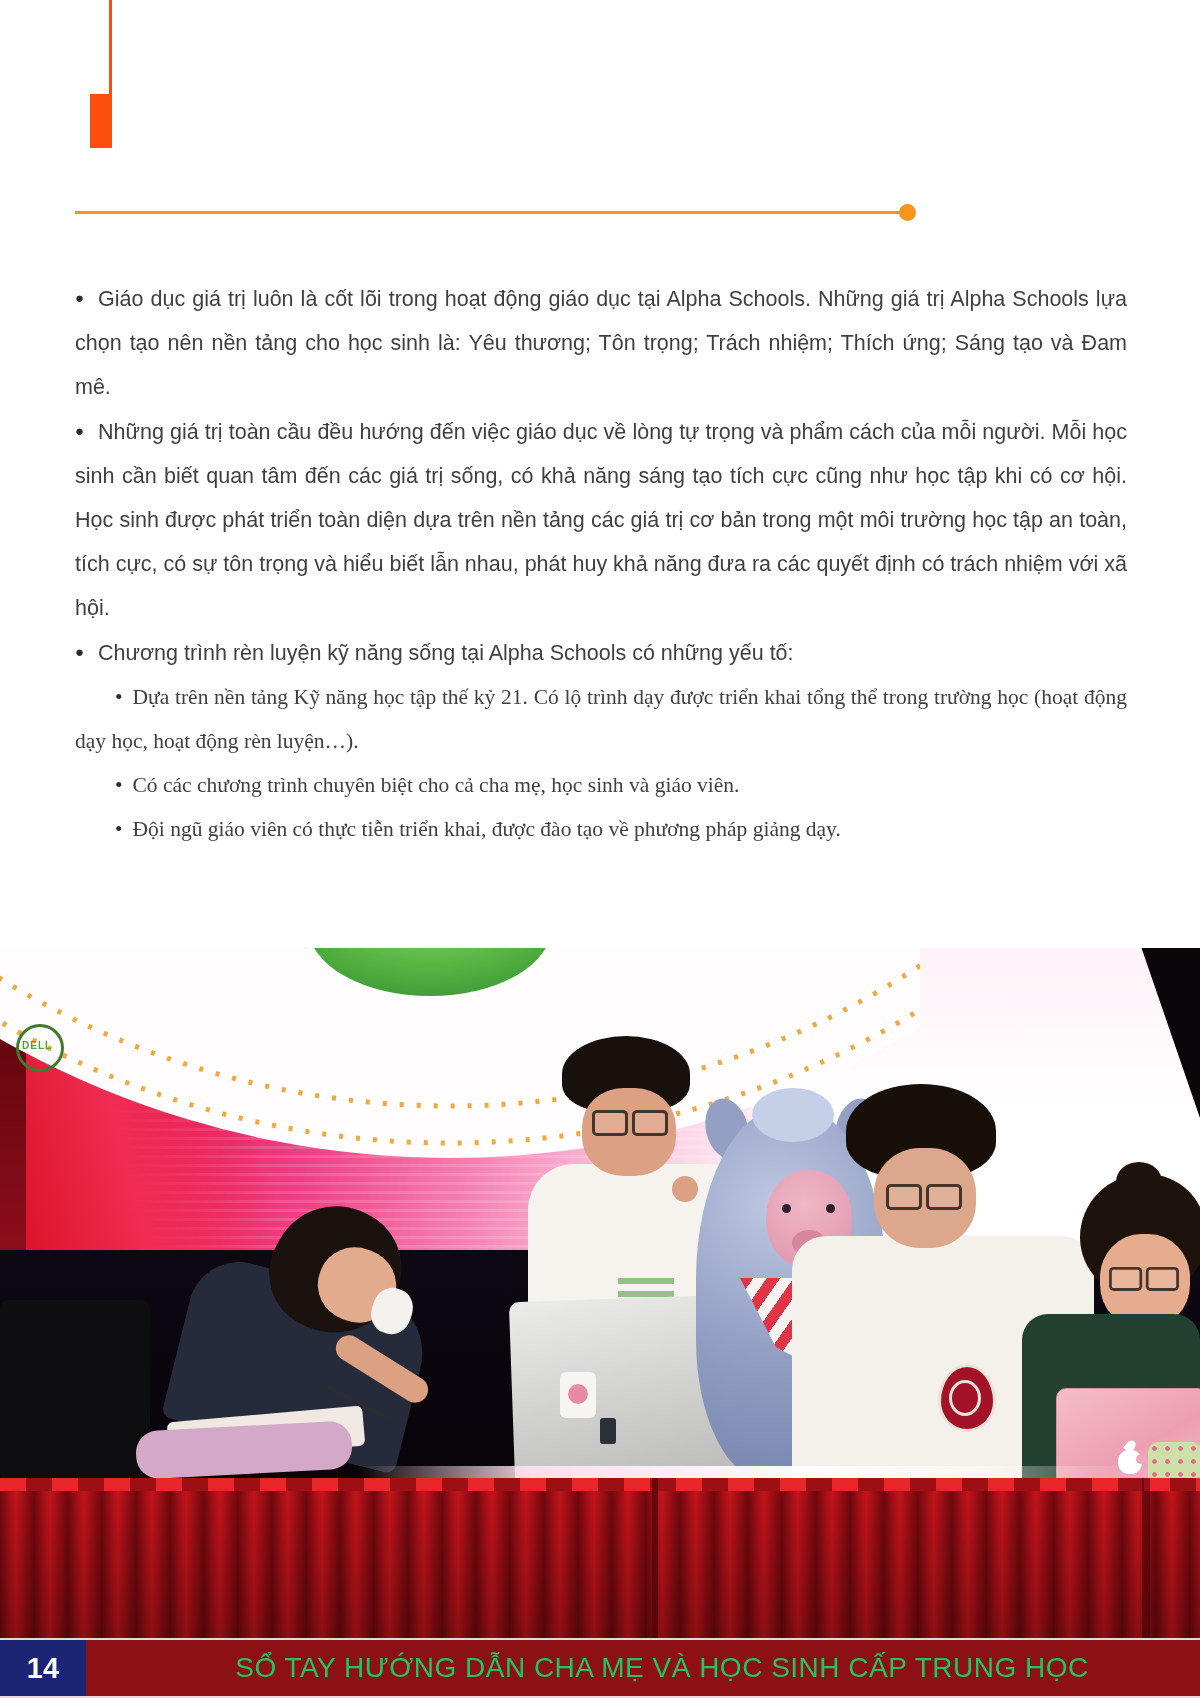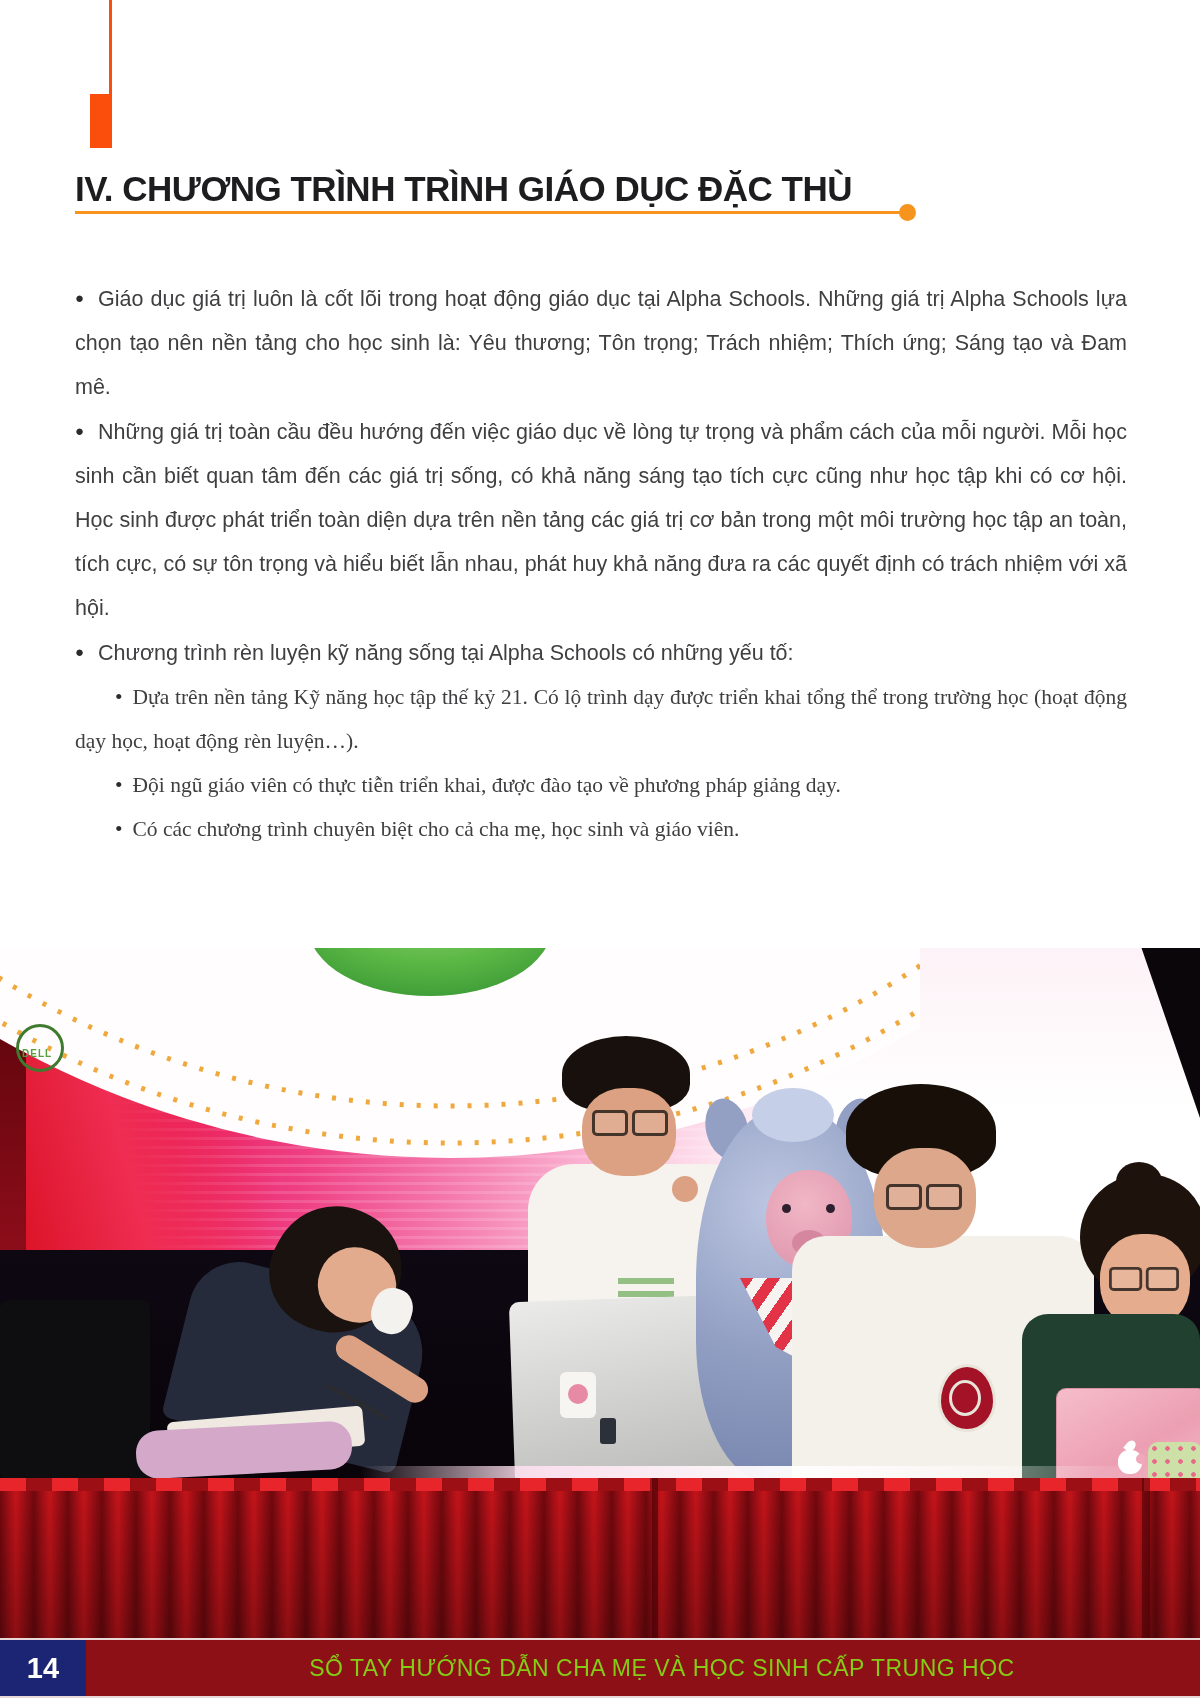--- a/index.html
+++ b/index.html
@@ -46,21 +46,21 @@
   .stage{left:0;top:302px;width:1200px;height:232px;background:linear-gradient(180deg,#0d0812 0%,#090409 100%);}
   .stars{left:960px;top:340px;width:3px;height:3px;border-radius:50%;background:rgba(190,160,235,.65);
     box-shadow:55px 45px 0 rgba(170,140,220,.5), -60px 110px 0 rgba(190,160,235,.45),
       130px 95px 0 rgba(170,140,220,.55), 185px 160px 0 rgba(190,160,235,.4),
       90px 205px 0 rgba(170,140,220,.4), -850px 60px 0 rgba(190,160,235,.35),
       -780px 150px 0 rgba(170,140,220,.35), 20px 150px 0 rgba(200,170,240,.5);}
 
   
   .laptop-dell{left:0;top:352px;width:150px;height:182px;background:#0e0e10;border-radius:8px;}
   .dell-ring{left:16px;top:76px;width:42px;height:42px;border-radius:50%;border:3px solid #3f7a2f;}
-  .dell-word{left:22px;top:92px;font-size:10px;color:#55a03c;letter-spacing:1px;font-weight:bold;margin-top:8px;}
+  .dell-word{left:22px;top:92px;font-size:10px;color:#55a03c;letter-spacing:1px;font-weight:bold;}
 
   
   .w-torso{left:178px;top:330px;width:240px;height:170px;background:#262b3b;border-radius:50px 60px 10px 10px;transform:rotate(14deg);}
   .w-hair{left:272px;top:258px;width:128px;height:128px;background:#1a120e;border-radius:52% 48% 55% 45%;transform:rotate(28deg);}
   .w-face{left:318px;top:300px;width:78px;height:74px;background:#e3ab8d;border-radius:48%;transform:rotate(20deg);}
   .w-mask{left:372px;top:340px;width:40px;height:46px;background:#f4f2ef;border-radius:45%;transform:rotate(18deg);}
   .w-arm{left:330px;top:408px;width:104px;height:26px;background:#dca183;border-radius:13px;transform:rotate(32deg);}
   .w-pen{left:322px;top:452px;width:70px;height:4px;background:#2c2c30;transform:rotate(28deg);}
   .w-notebook{left:168px;top:466px;width:196px;height:40px;background:#efe9e2;border-radius:6px;transform:rotate(-5deg);}
   .w-pouch{left:136px;top:478px;width:216px;height:48px;background:#d3a8c9;border-radius:22px;transform:rotate(-3deg);}
@@ -138,47 +138,46 @@
     background:repeating-linear-gradient(90deg,#6f080d 0px,#a30f16 9px,#c41419 16px,#a30f16 23px,#6f080d 34px);}
   .cloth-shade{left:0;top:543px;width:1200px;height:149px;
     background:linear-gradient(180deg,rgba(0,0,0,0) 0%,rgba(0,0,0,.28) 100%);}
   .cloth-break1{left:652px;top:530px;width:6px;height:162px;background:rgba(60,0,4,.55);}
   .cloth-break2{left:1142px;top:530px;width:8px;height:162px;background:rgba(60,0,4,.5);}
 
   
   .footer-line-top{position:absolute;left:0;top:1638px;width:1200px;height:2px;background:#E9D8D8;}
   .footer-bar{position:absolute;left:86px;top:1640px;width:1114px;height:56px;background:#8C1016;
     display:flex;align-items:center;justify-content:center;}
-  .footer-title{color:#84cc16;font-size:23px;letter-spacing:.5px;margin-left:38px;}
+  .footer-title{color:#22c55e;font-size:28px;letter-spacing:.5px;margin-left:38px;}
   .footer-page{position:absolute;left:0;top:1640px;width:86px;height:56px;background:#1B2573;
     display:flex;align-items:center;justify-content:center;color:#ffffff;font-size:29px;font-weight:bold;}
   .footer-line-bottom{position:absolute;left:0;top:1696px;width:1200px;height:2px;background:#E9D8D8;}
 
   .badge-text{font-family:"Liberation Sans",sans-serif;font-size:58px;font-weight:bold;
     letter-spacing:10px;fill:#D7182A;}
 </style>
 </head>
 <body>
 
 <div class="page">
 
   <div class="deco-line"></div>
   <div class="deco-block"></div>
 
-  <h1 class="section-title">IV. CHƯƠNG TRÌNH TRÌNH GIÁO DỤC ĐẶC THÙ</h1>
   <div class="title-rule"></div>
   <div class="title-rule-dot"></div>
 
   <div class="content">
     <p class="main"><span class="b-main">●</span><span>Giáo dục giá trị luôn là cốt lõi trong hoạt động giáo dục tại Alpha Schools. Những giá trị Alpha Schools lựa chọn tạo nên nền tảng cho học sinh là: Yêu thương; Tôn trọng; Trách nhiệm; Thích ứng; Sáng tạo và Đam mê.</span></p>
     <p class="main"><span class="b-main">●</span><span>Những giá trị toàn cầu đều hướng đến việc giáo dục về lòng tự trọng và phẩm cách của mỗi người. Mỗi học sinh cần biết quan tâm đến các giá trị sống, có khả năng sáng tạo tích cực cũng như học tập khi có cơ hội. Học sinh được phát triển toàn diện dựa trên nền tảng các giá trị cơ bản trong một môi trường học tập an toàn, tích cực, có sự tôn trọng và hiểu biết lẫn nhau, phát huy khả năng đưa ra các quyết định có trách nhiệm với xã hội.</span></p>
     <p class="main"><span class="b-main">●</span><span>Chương trình rèn luyện kỹ năng sống tại Alpha Schools có những yếu tố:</span></p>
     <p class="sub"><span class="b-sub">•</span><span>Dựa trên nền tảng Kỹ năng học tập thế kỷ 21. Có lộ trình dạy được triển khai tổng thể trong trường học (hoạt động dạy học, hoạt động rèn luyện…).</span></p>
+    <p class="sub"><span class="b-sub">•</span><span>Có các chương trình chuyên biệt cho cả cha mẹ, học sinh và giáo viên.</span></p>
     <p class="sub"><span class="b-sub">•</span><span>Đội ngũ giáo viên có thực tiễn triển khai, được đào tạo về phương pháp giảng dạy.</span></p>
-    <p class="sub"><span class="b-sub">•</span><span>Có các chương trình chuyên biệt cho cả cha mẹ, học sinh và giáo viên.</span></p>
   </div>
 
   <div class="photo">
     <div class="screen-white"></div>
     <div class="screen-pink"></div>
     <div class="screen-stripes"></div>
     <div class="screen-red"></div>
     <div class="screen-leftdark"></div>
     <div class="screen-cornerdark"></div>
 

